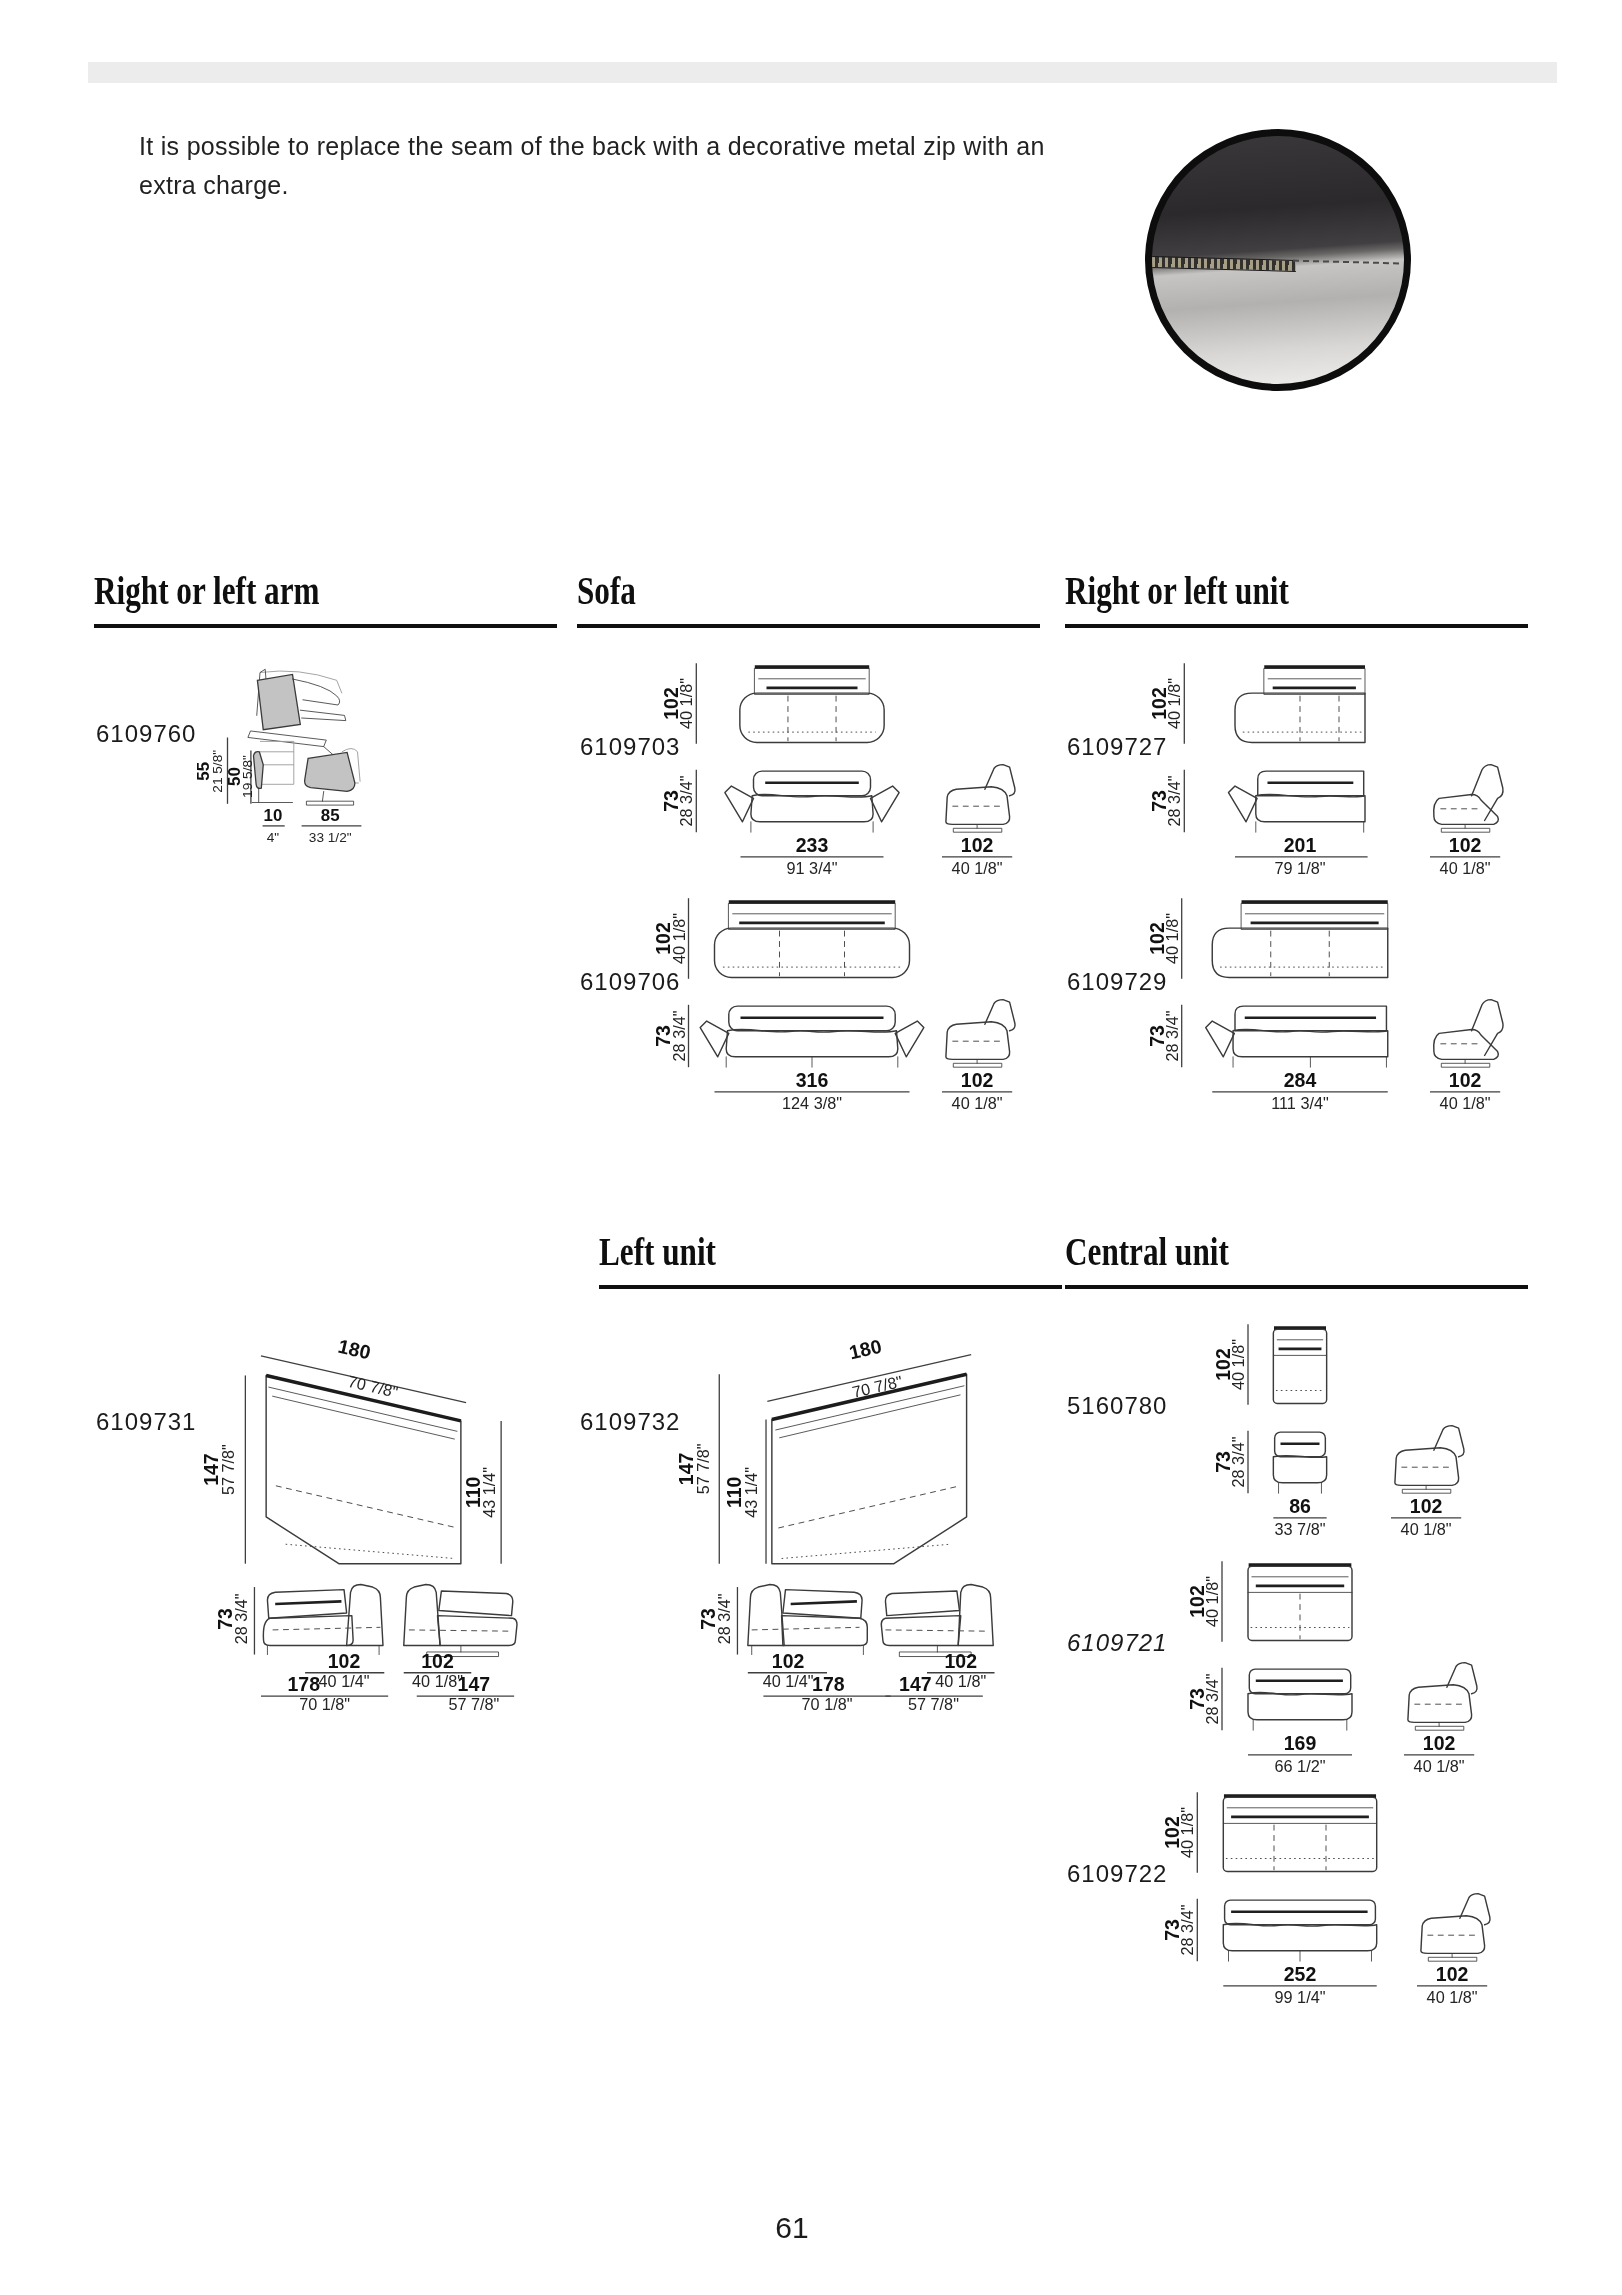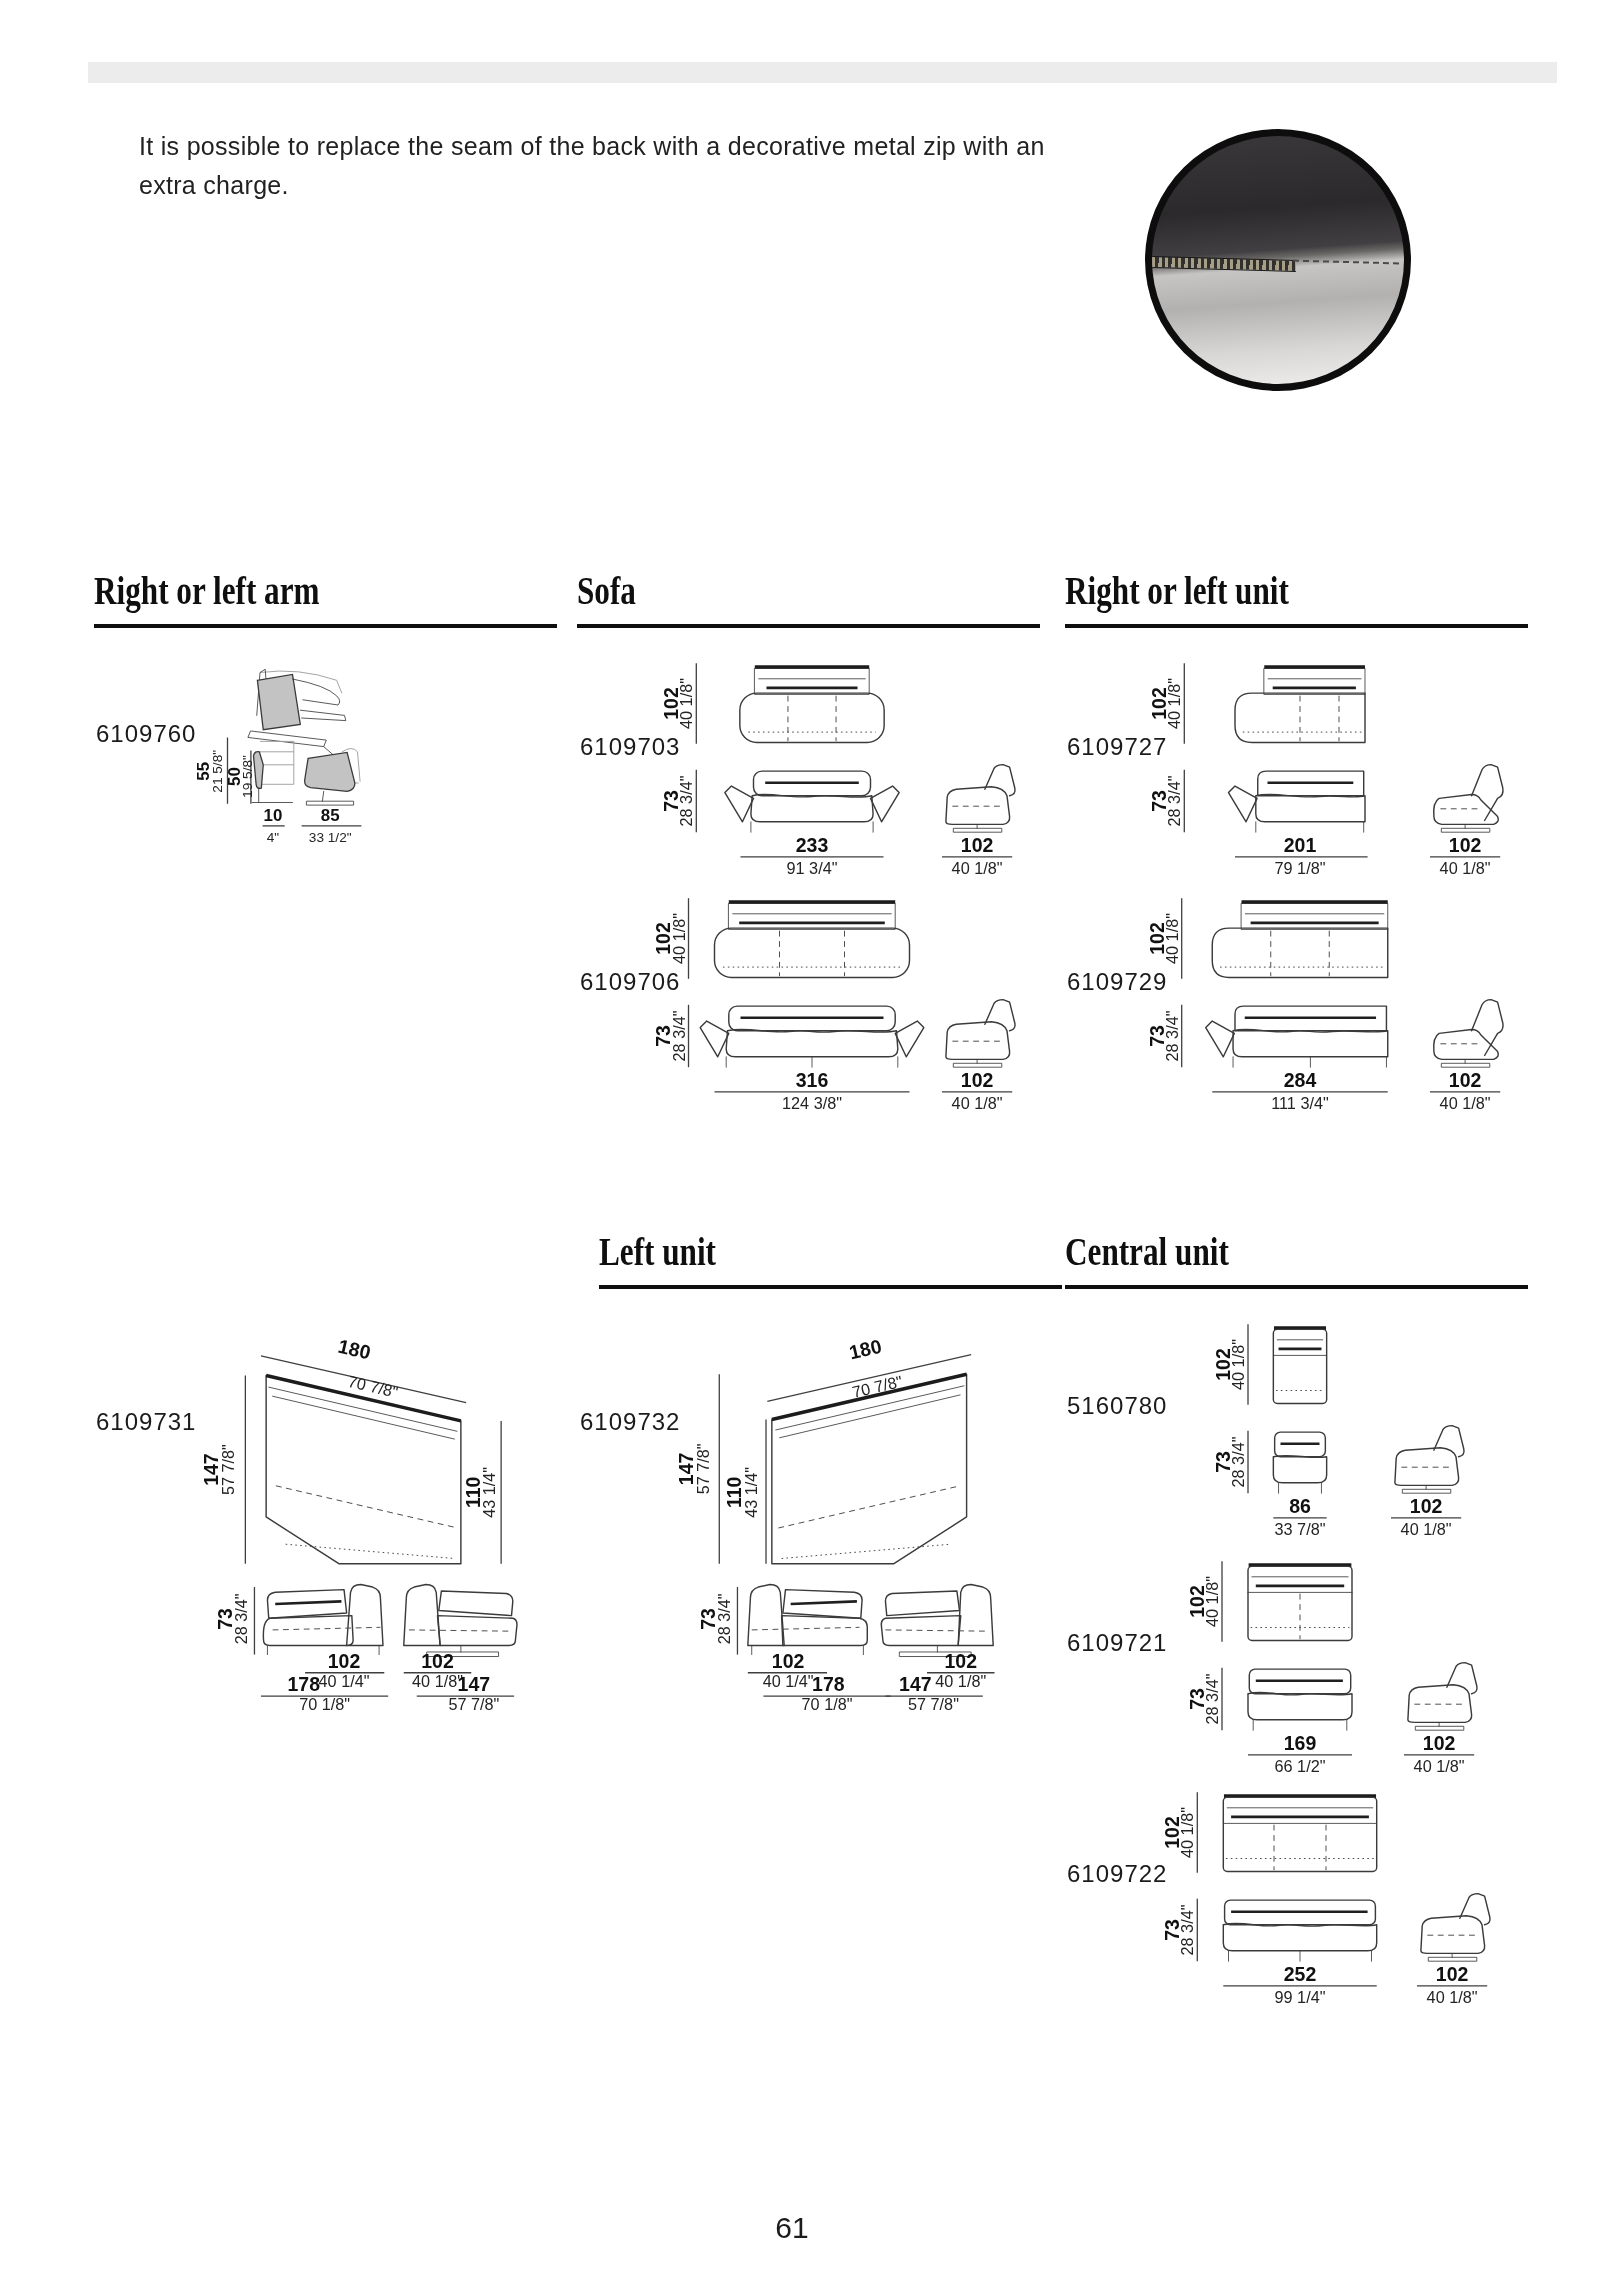--- a/index.html
+++ b/index.html
@@ -79,21 +79,21 @@
   </div>
 
   <div class="abs code" style="left:96px;top:720px;">6109760</div>
   <div class="abs code" style="left:580px;top:733px;">6109703</div>
   <div class="abs code" style="left:1067px;top:733px;">6109727</div>
   <div class="abs code" style="left:580px;top:968px;">6109706</div>
   <div class="abs code" style="left:1067px;top:968px;">6109729</div>
   <div class="abs code" style="left:96px;top:1408px;">6109731</div>
   <div class="abs code" style="left:580px;top:1408px;">6109732</div>
   <div class="abs code" style="left:1067px;top:1392px;">5160780</div>
-  <div class="abs code" style="left:1067px;top:1629px;">6109721</div>
+  <div class="abs code" style="left:1067px;top:1629px;font-style:italic;">6109721</div>
   <div class="abs code" style="left:1067px;top:1860px;">6109722</div>
 
   <svg class="abs" style="left:195px;top:653px;" width="195" height="195" viewBox="0 0 300 300">
     <g>
       <path class="ghost" d="M100,30 Q160,22 218,42 L226,62"></path>
       <path class="draw thin" d="M95,96 L100,30 L108,25 L113,90"></path>
       <path class="fillg" d="M96,42 L150,33 L162,110 L105,118 Z"></path>
       <path class="draw thin" d="M150,40 Q202,50 218,66 Q226,74 220,80 L166,72"></path>
       <path class="draw thin" d="M162,88 L230,96 L232,104 L164,100"></path>
       <path class="draw thin" d="M86,120 L202,134 L198,144 L82,130 Z"></path>

